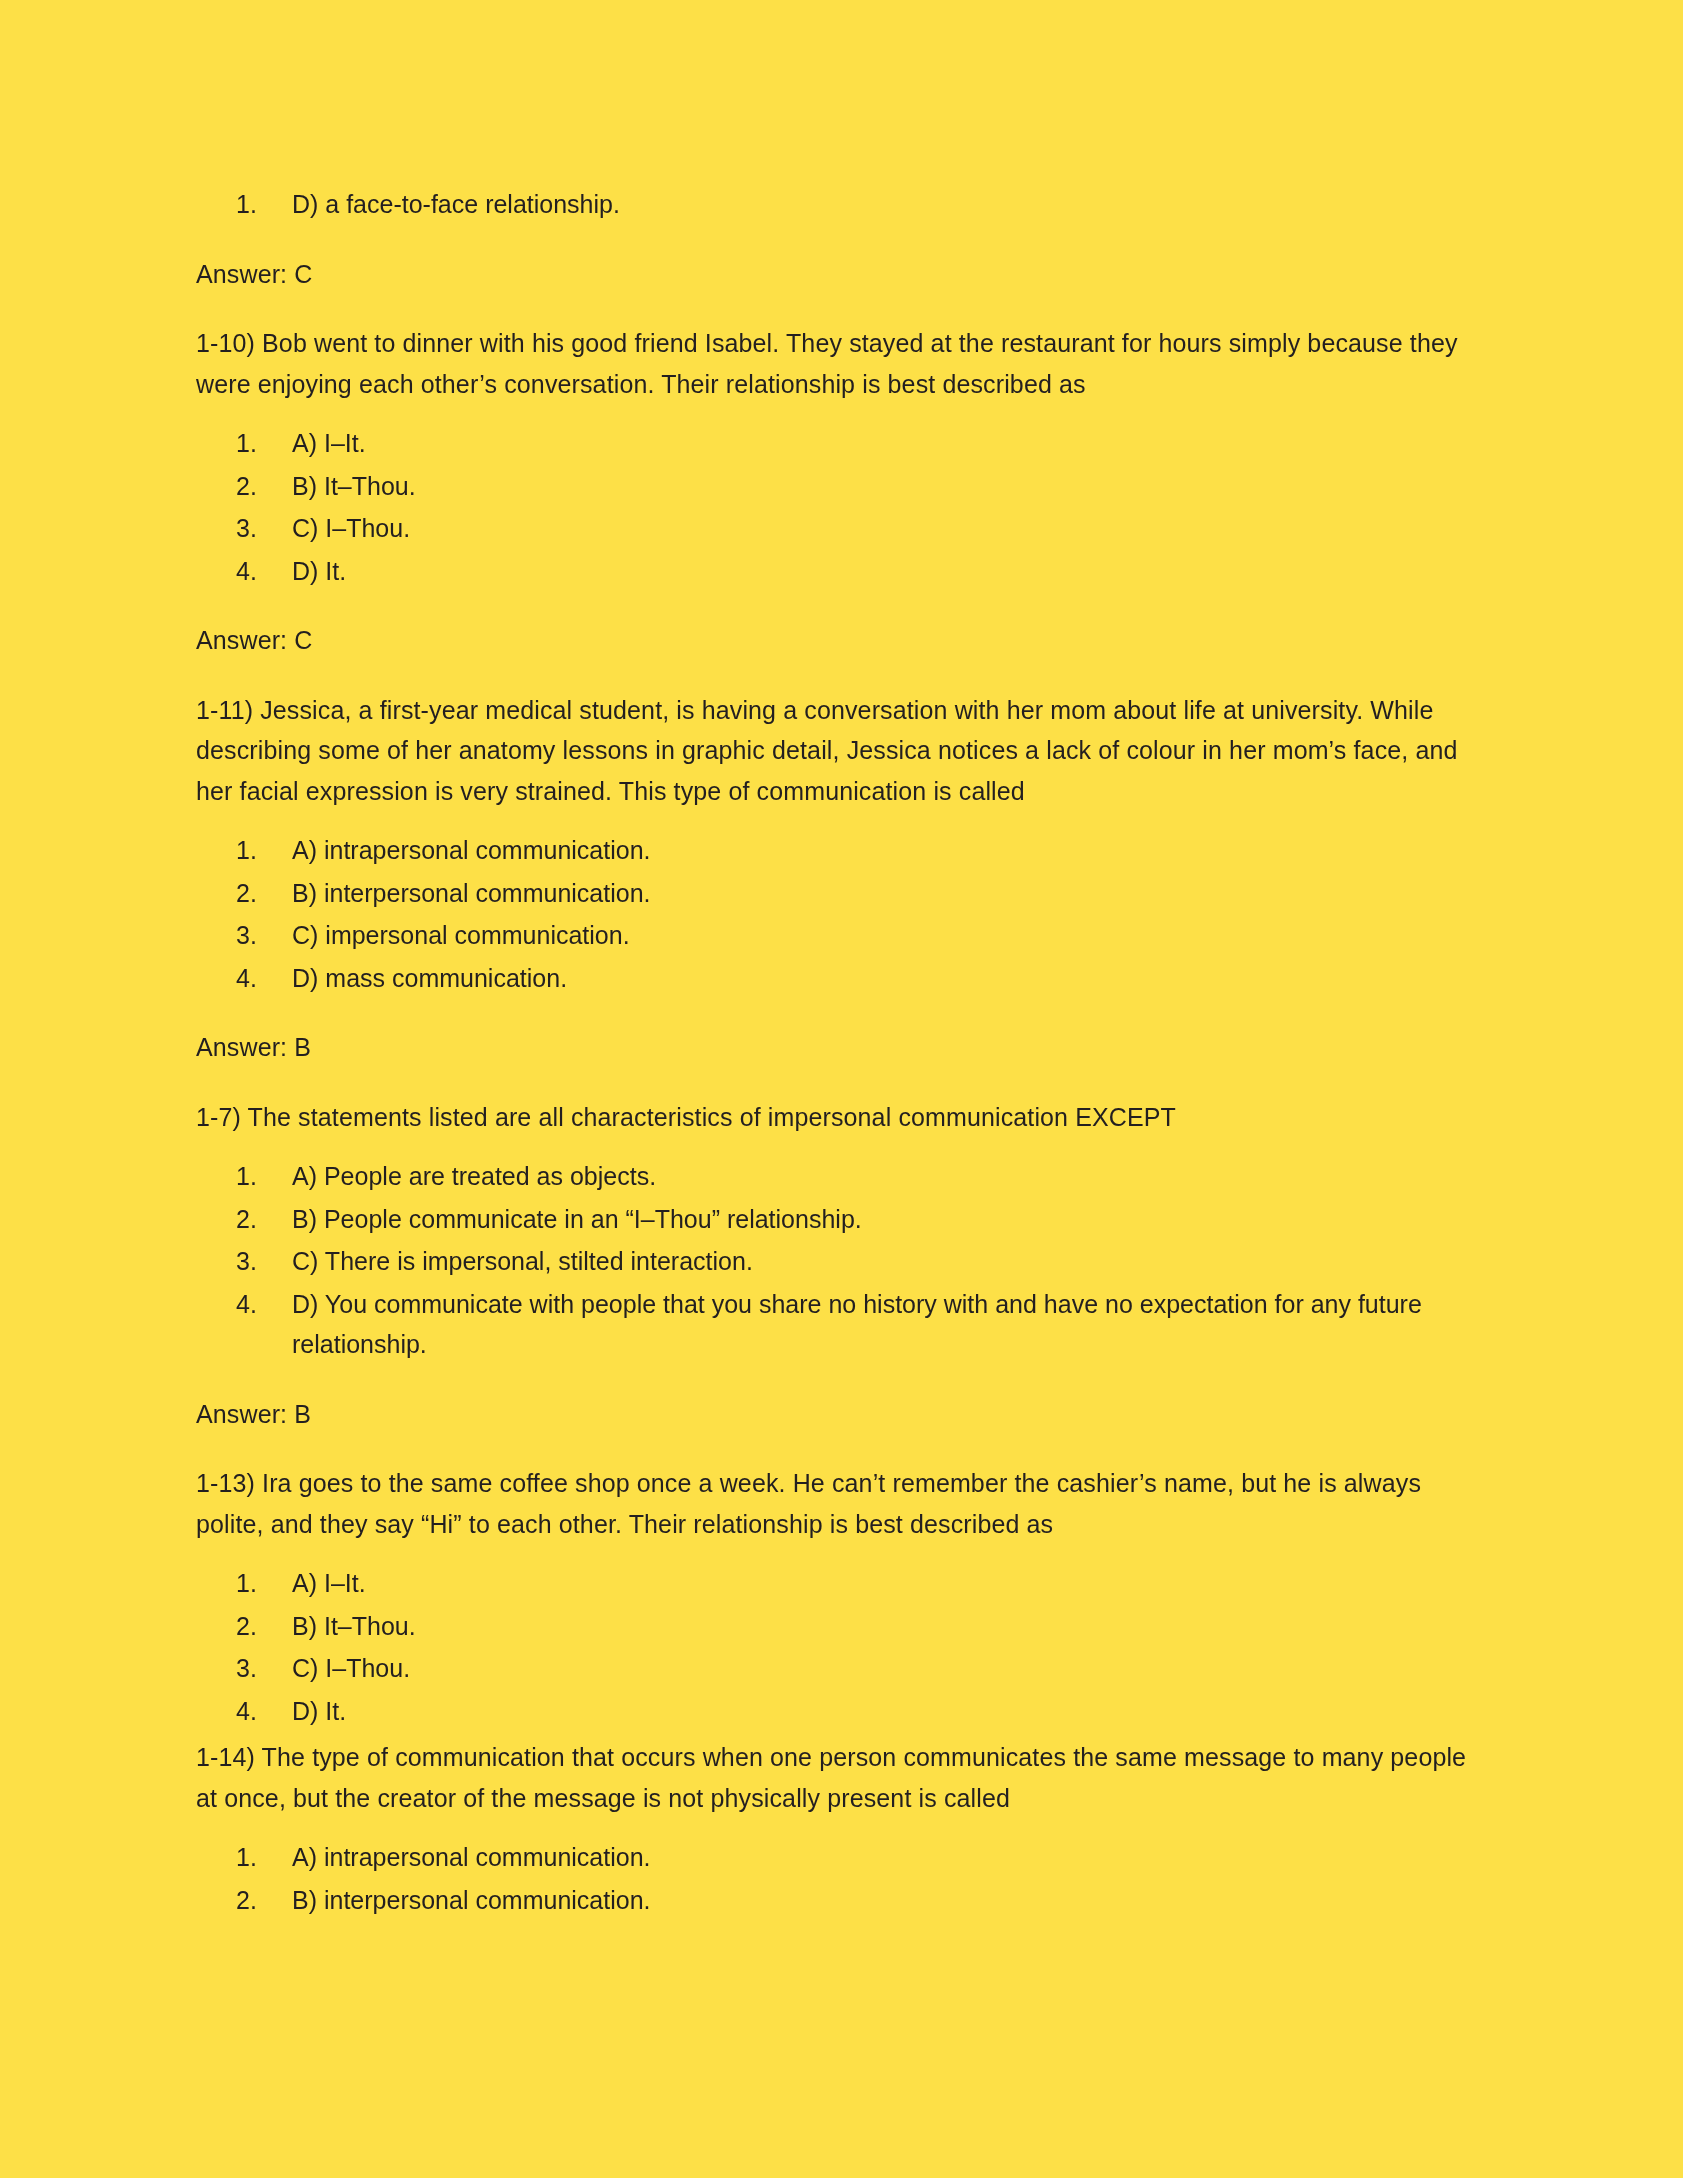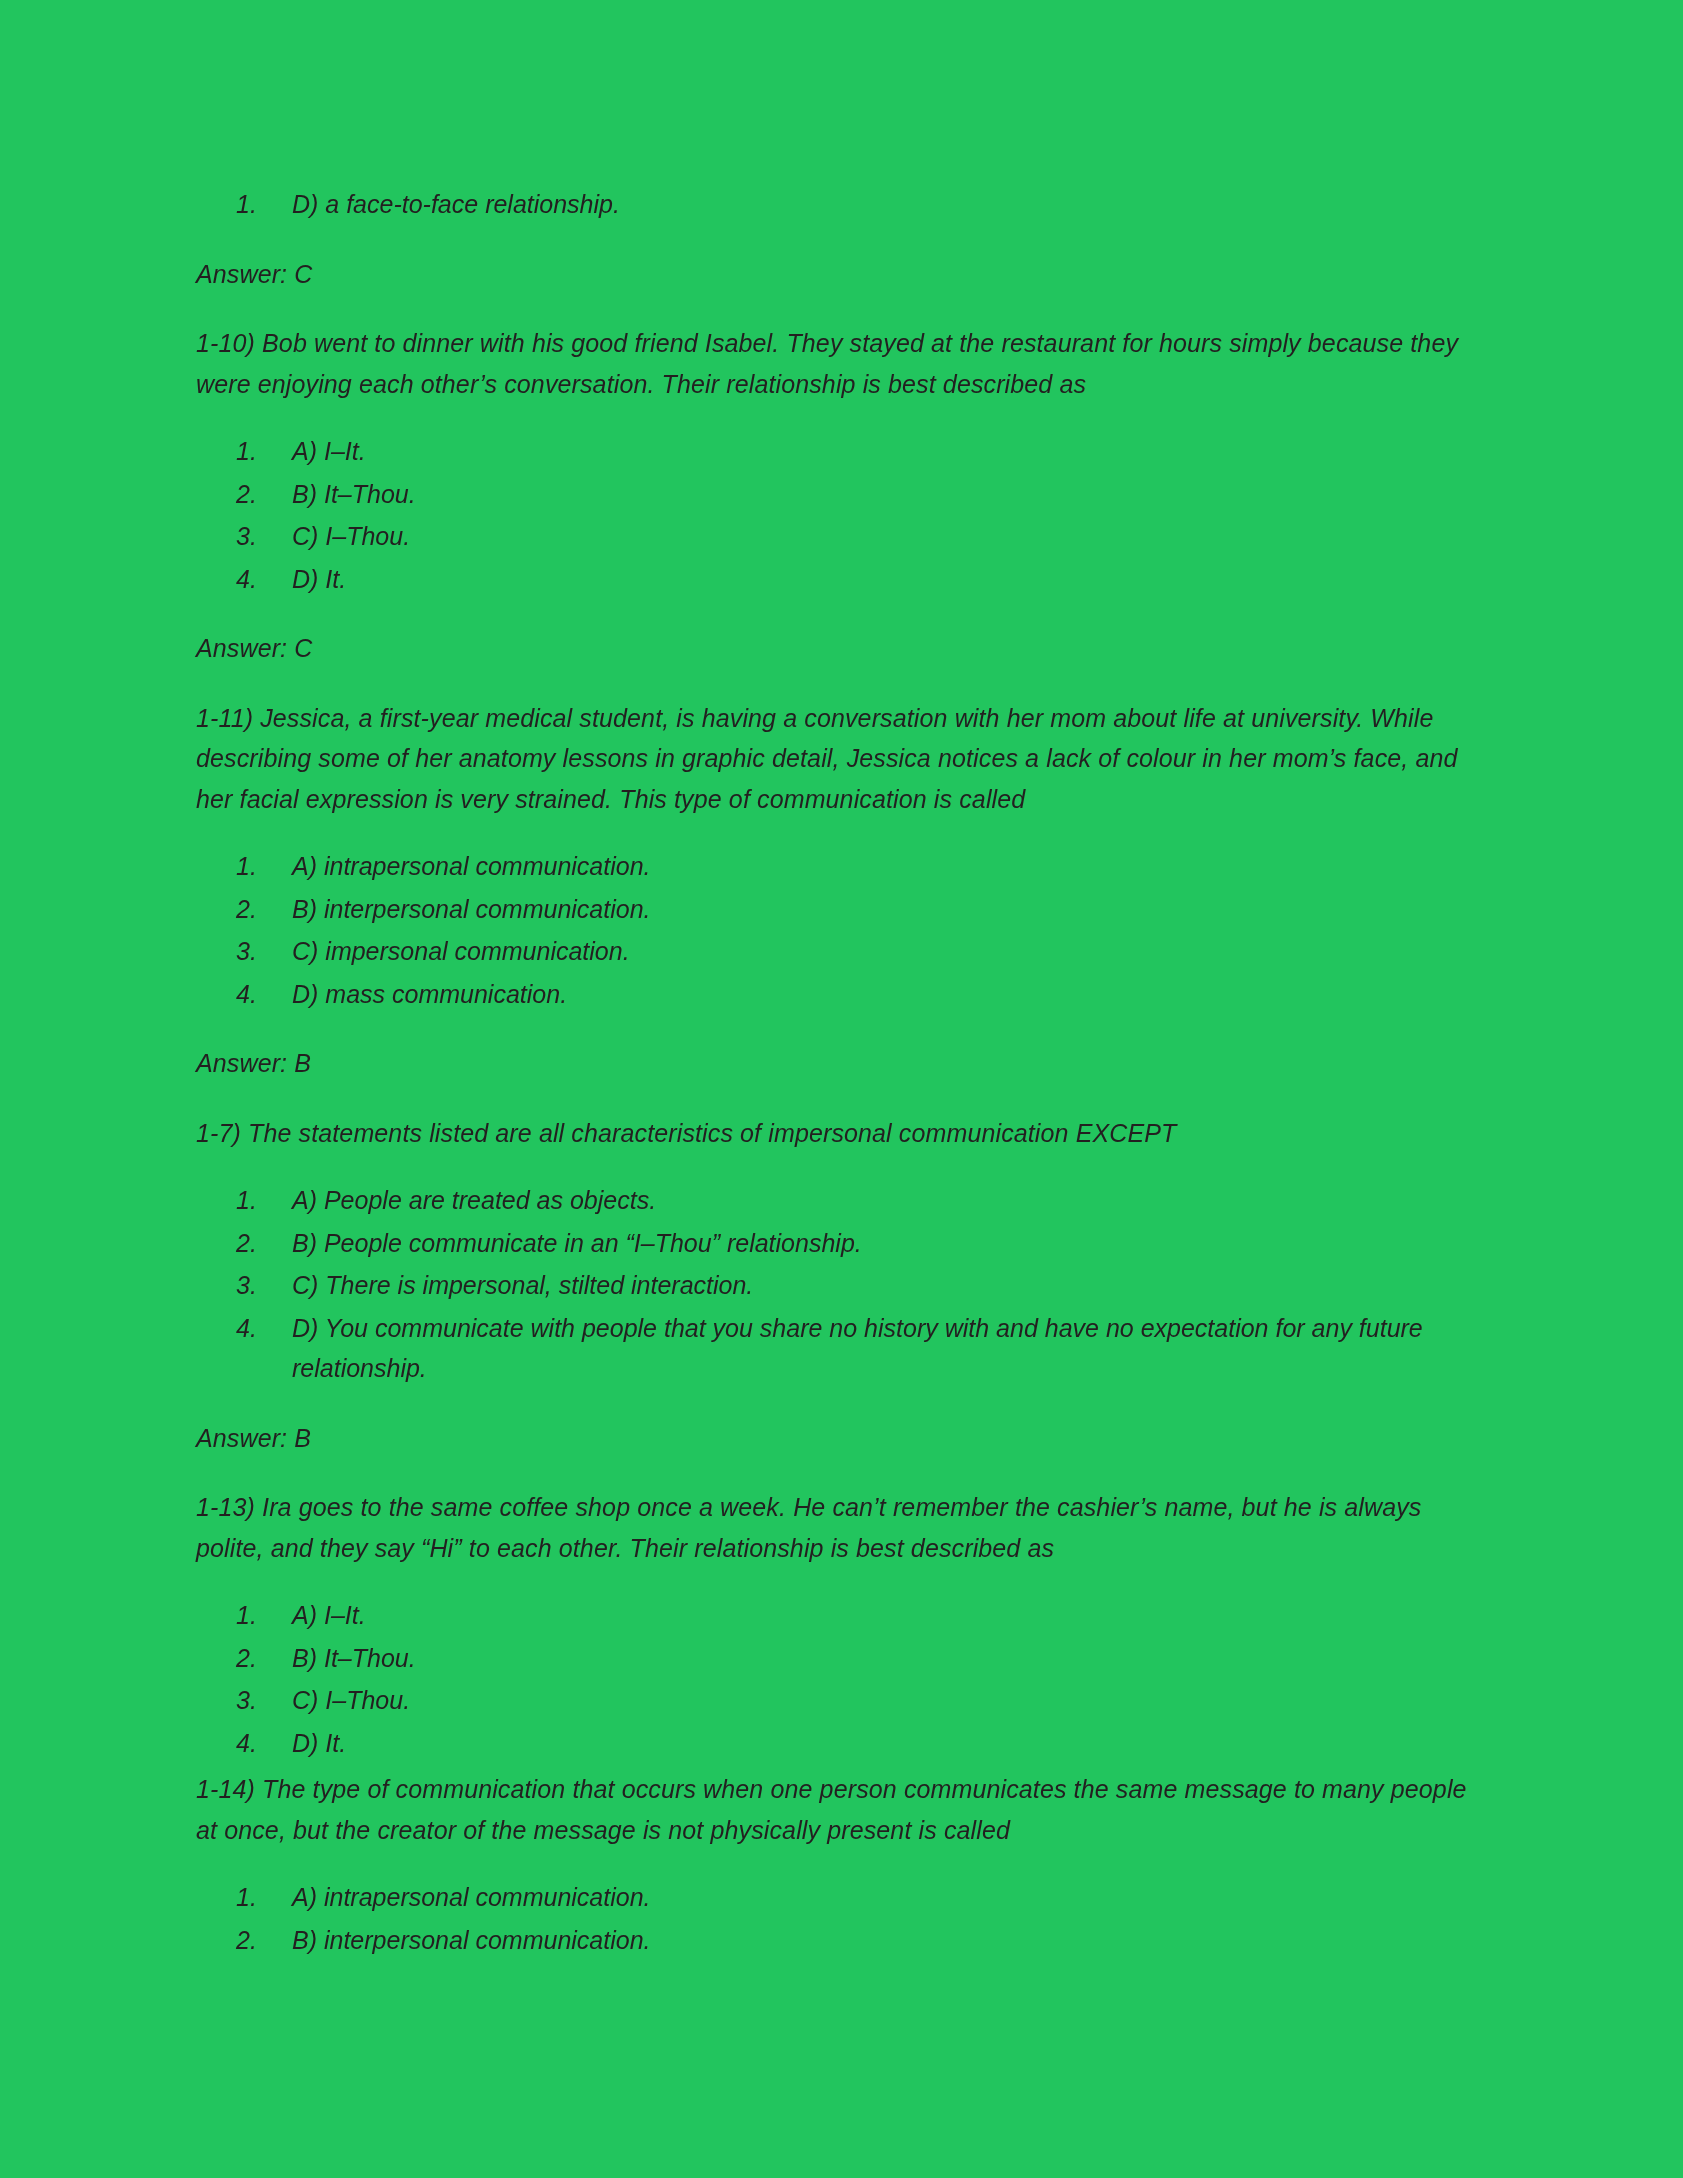--- a/index.html
+++ b/index.html
@@ -8,26 +8,25 @@
     background: #ffffff;
   }
   body {
     font-family: "Liberation Sans", sans-serif;
     color: #231f20;
   }
   .page {
     position: relative;
     width: 1683px;
     height: 2178px;
-    background: #22c55e;
+    background: #fde047;
     margin: 0 auto;
     box-sizing: border-box;
     padding: 12px;
     overflow: hidden;
-    font-style: italic;
   }
   .content {
     position: absolute;
     left: 196px;
     top: 184px;
     width: 1277px;
   }
 
   
   .para {
@@ -47,21 +46,21 @@
   }
 
   
   ol.options {
     margin: 24px 0 0 0;
     padding: 0 0 0 0;
     list-style: none;
     counter-reset: optnum;
   }
   ol.options.first-after-stem {
-    margin-top: 27px;
+    margin-top: 19px;
   }
   ol.options li {
     position: relative;
     font-size: 25px;
     line-height: 1.62;
     color: #231f20;
     padding-left: 96px;
     margin: 0 0 2px 0;
     counter-increment: optnum;
   }

